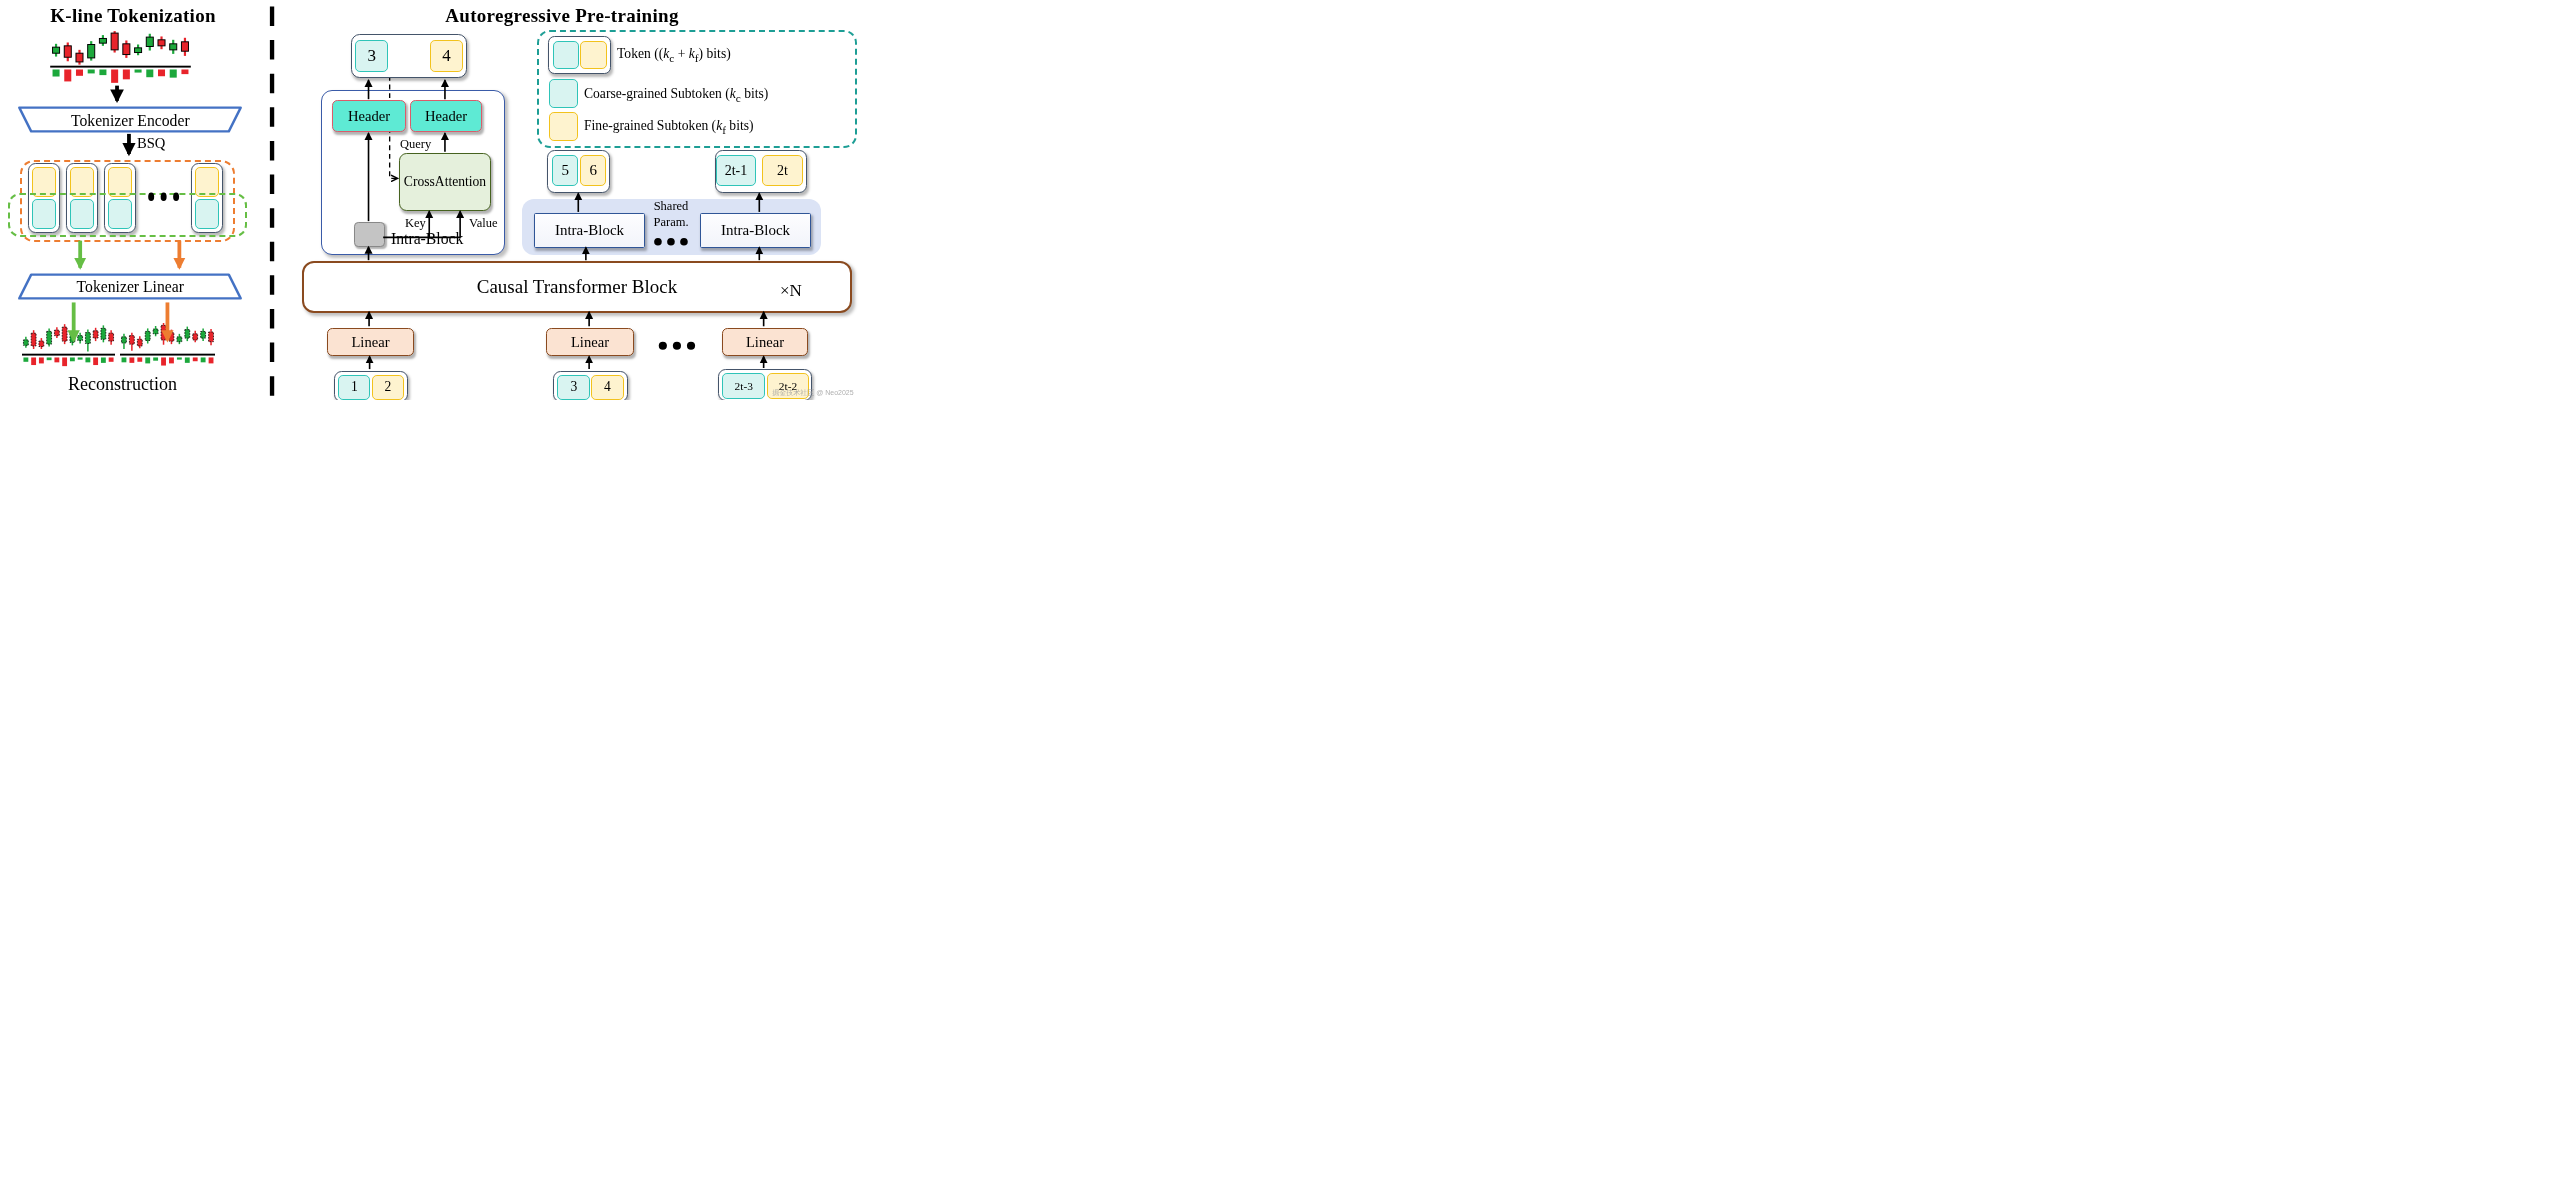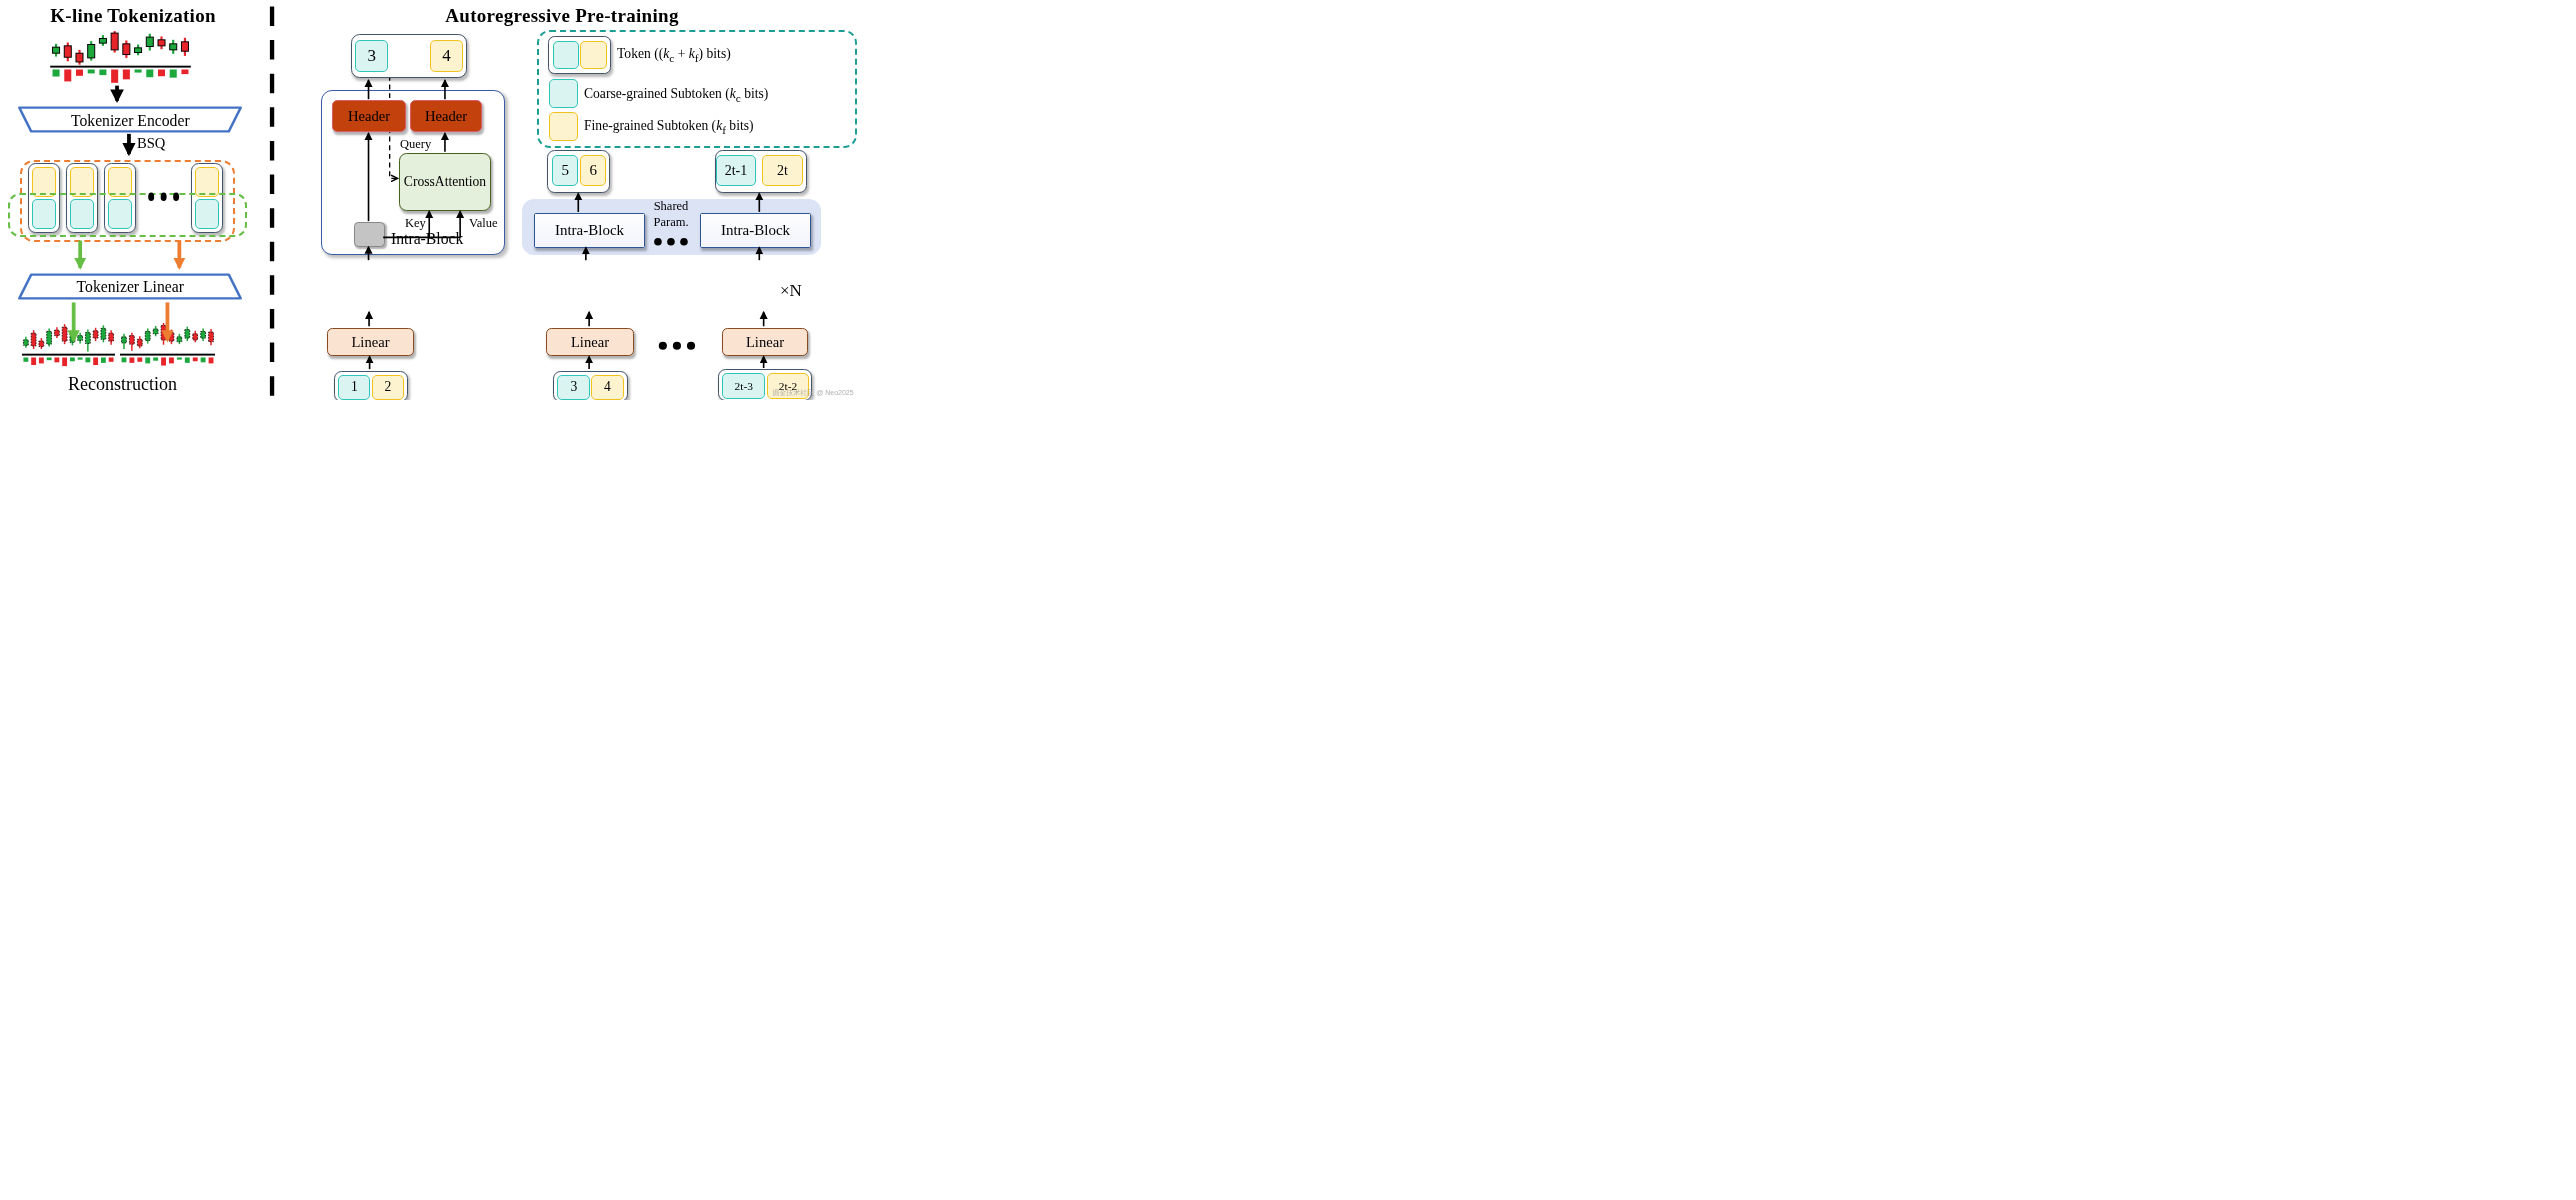--- a/index.html
+++ b/index.html
@@ -7,21 +7,21 @@
           font-family:"Liberation Serif","DejaVu Serif",serif;color:#000;}
   .abs{position:absolute;}
   .ttl{font-weight:bold;font-size:19px;text-align:center;letter-spacing:0.3px;}
   .lbl{text-align:center;}
   .trap-lbl{font-size:15.7px;}
   .tokpair{border:1.9px solid #44546A;border-radius:7.6px;background:#fff;
            box-shadow:1.6px 2.2px 2.7px rgba(0,0,0,.28);}
   .sub{border-radius:4.9px;position:absolute;display:flex;align-items:center;justify-content:center;}
   .sub.cy{background:#D9F4F1;border:1.6px solid #2EC4B8;}
   .sub.ye{background:#FEF3CF;border:1.6px solid #F2C21C;}
-  .hbox{background:#c2410c;border:1.6px solid #DC5B6A;border-radius:5.4px;
+  .hbox{background:#5eead4;border:1.6px solid #DC5B6A;border-radius:5.4px;
         display:flex;align-items:center;justify-content:center;font-size:14.6px;
         box-shadow:1.6px 2.2px 2.2px rgba(0,0,0,.3);}
   .num{font-size:17px;}
   .dash-orange{border:2.7px dashed #ED7D31;border-radius:14px;}
   .dash-green{border:2.7px dashed #66BE45;border-radius:12px;}
   .dash-teal{border:2.7px dashed #1D9E95;border-radius:13px;}
   .intra-big{border:1.6px solid #3A5BA8;border-radius:11px;background:#fff;
              box-shadow:2.2px 2.7px 3.3px rgba(0,0,0,.25);}
   .ca-box{background:#E5F0DC;border:1.9px solid #46621F;border-radius:7.6px;
           display:flex;flex-direction:row;align-items:center;justify-content:center;
@@ -258,20 +258,21 @@
   </div>
 
   <div class="abs lavender" style="left:522px;top:199px;width:299px;height:56px;"></div>
   <div class="abs intra-sm" style="left:534px;top:213px;width:109px;height:33px;">Intra-Block</div>
   <div class="abs intra-sm" style="left:700px;top:213px;width:109px;height:33px;">Intra-Block</div>
   <div class="abs lbl" style="left:644px;top:199px;width:54px;font-size:12.5px;line-height:15.7px;">
     <div>Shared</div>
     <div>Param.</div>
   </div>
 
+  <div class="abs ctb" style="left:302px;top:261px;width:546px;height:48px;">Causal Transformer Block</div>
   <div class="abs" style="left:780px;top:281px;font-size:17px;z-index:4;">×N</div>
 
   <div class="abs linear" style="left:327px;top:328px;width:85px;height:26px;">Linear</div>
   <div class="abs linear" style="left:546px;top:328px;width:86px;height:26px;">Linear</div>
   <div class="abs linear" style="left:722px;top:328px;width:84px;height:26px;">Linear</div>
 
   <div class="abs tokpair" style="left:334px;top:371px;width:72px;height:29px;">
     <div class="sub cy" style="left:3.3px;top:2.7px;width:30px;height:23px;font-size:13.6px;">1</div>
     <div class="sub ye" style="left:37px;top:2.7px;width:30px;height:23px;font-size:13.6px;">2</div>
   </div>

